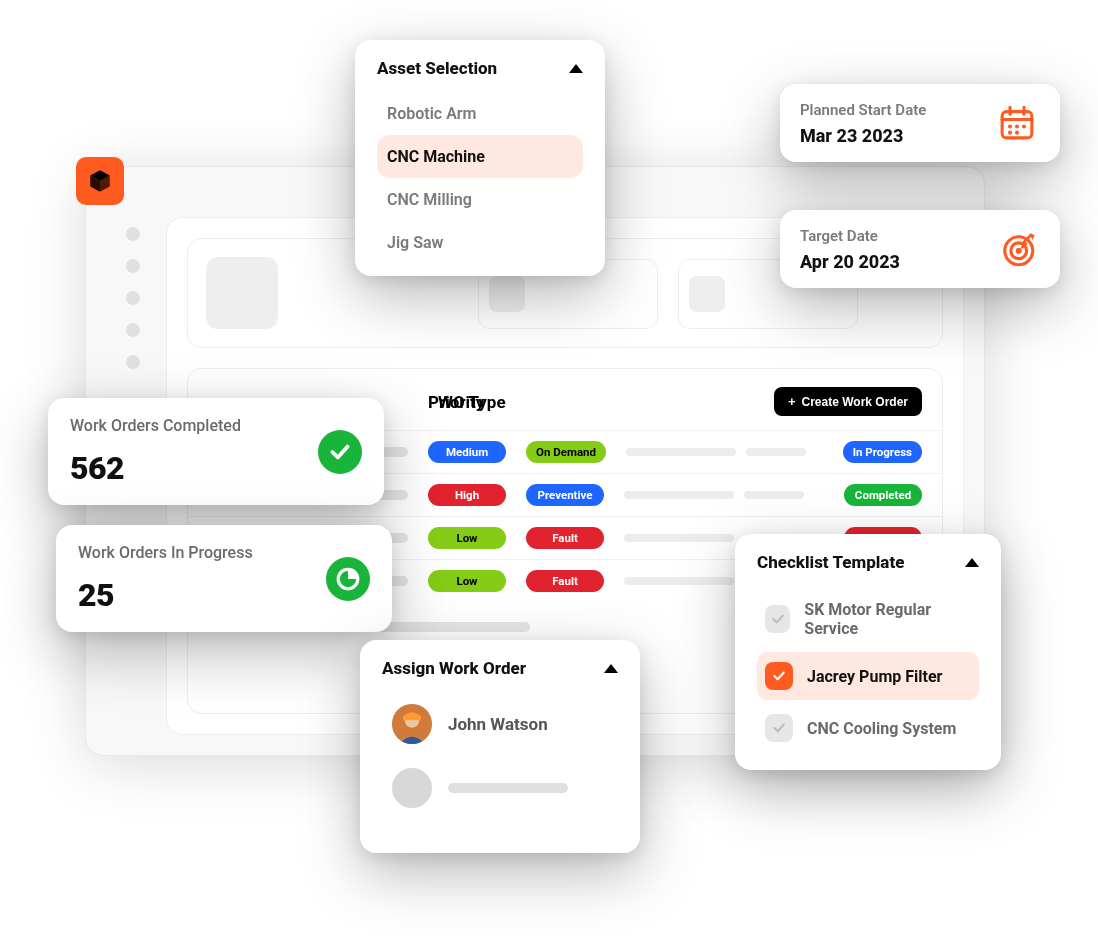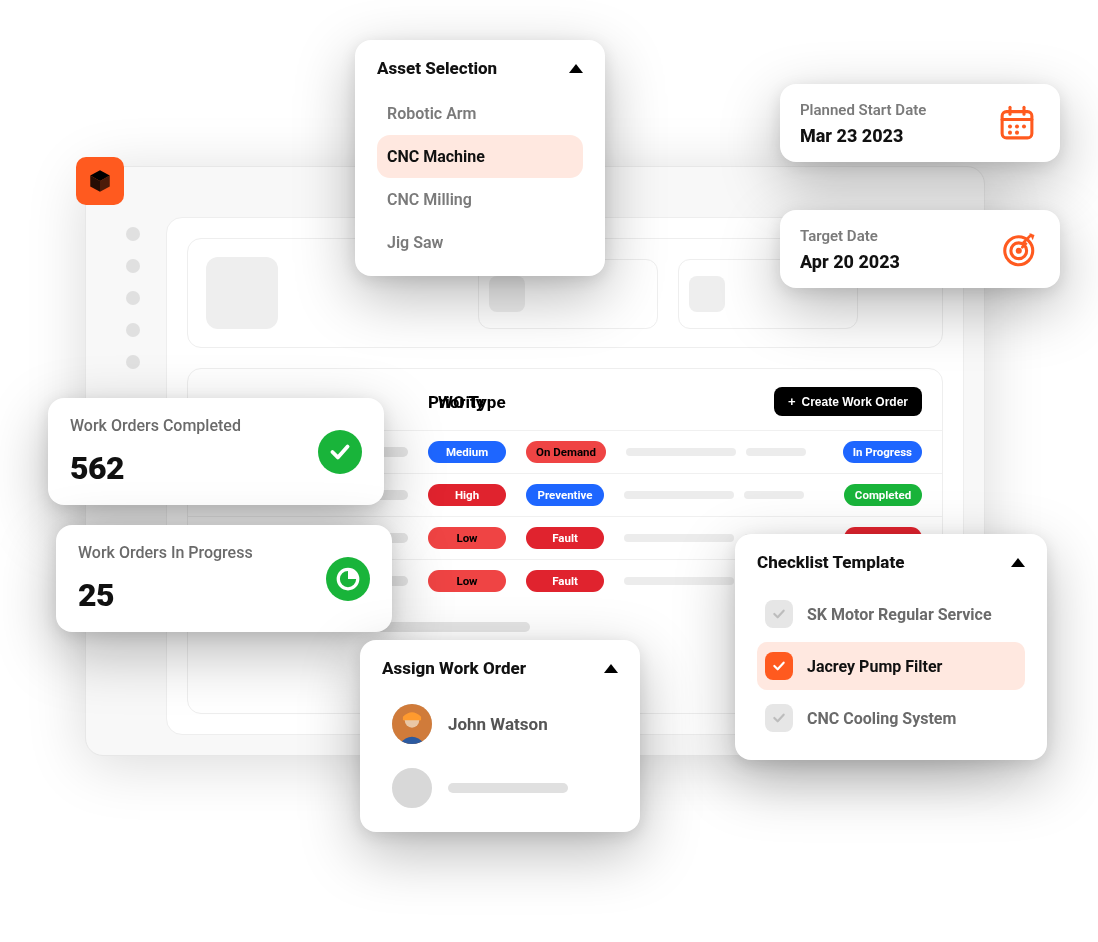--- a/index.html
+++ b/index.html
@@ -97,21 +97,21 @@
     height: 10px; background:#e5e5e5; border-radius:6px; flex:1;
   }
   .pill {
     display:inline-flex; align-items:center; justify-content:center;
     min-width: 78px; height: 22px; border-radius: 11px;
     font-size: 11.5px; font-weight:700; color:#fff;
     padding: 0 10px;
   }
   .pill.blue   { background:#1e66ff; }
   .pill.red    { background:#e0232e; }
-  .pill.yellow { background:#ef4444; color:#000; }
+  .pill.yellow { background:#84cc16; color:#000; }
   .pill.green  { background:#19b43a; }
   .row-mid-skel {
     flex:1; display:flex; gap:10px; align-items:center;
   }
   .row-mid-skel span { height:8px; background:#ececec; border-radius:5px; }
   .row-mid-skel span:nth-child(1){ width: 110px; }
   .row-mid-skel span:nth-child(2){ width: 60px; }
   .row-status { margin-left:auto; }
   .table-footer-bar {
     padding: 20px; display:flex; gap:12px; align-items:center;
@@ -163,39 +163,39 @@
   .metric-card .txt { flex:1; }
   .metric-card .lbl { font-size:16px; color:#6a6a6a; font-weight:500; margin-bottom:8px; }
   .metric-card .val { font-size:32px; font-weight:900; color:#111; letter-spacing:-0.5px;margin-top:14px; }
   .metric-card .badge {
     width:44px; height:44px; border-radius:50%; background:#19b43a;
     display:flex; align-items:center; justify-content:center;
   }
   .metric-card .badge svg { width:26px; height:26px; }
 
   
-  .checklist-card { left: 735px; top: 534px; width: 312px; padding-bottom:14px; }
+  .checklist-card { left: 735px; top: 534px; width: 266px; padding-bottom:14px; }
   .checklist-card .hdr { display:flex; align-items:center; justify-content:space-between; margin-bottom:18px; }
   .chk-item {
     display:flex; align-items:center; gap:14px;
     padding:10px 8px; border-radius:10px; cursor:pointer;
     margin-bottom: 4px;
   }
   .chk-item .box {
     width:28px; height:28px; border-radius:8px; background:#e6e6e6;
     display:flex; align-items:center; justify-content:center;
   }
   .chk-item .lbl { font-size:16px; font-weight:700; color:#6a6a6a; }
   .chk-item.selected { background:#ffe8e0; }
   .chk-item.selected .box { background:#ff5a1f; }
   .chk-item.selected .lbl { color:#111; }
   .chk-item .box svg { width:16px; height:16px; }
 
   
-  .assign-card { left: 360px; top: 640px; width: 280px; padding-bottom: 10px; }
+  .assign-card { left: 360px; top: 640px; width: 280px; padding-bottom: 31px; }
   .assign-card .hdr { display:flex; align-items:center; justify-content:space-between; margin-bottom:16px; }
   .assign-item {
     display:flex; align-items:center; gap:14px; padding:8px 8px;
     border-radius:12px; cursor:pointer; margin-bottom: 4px;
   }
   .assign-item.selected { background:#ffe5dd; }
   .assign-item .av {
     width:44px; height:44px; border-radius:50%; background:#d8d8d8;
     border:2px solid #fff; flex-shrink:0;
     display:flex; align-items:center; justify-content:center; overflow:hidden;

